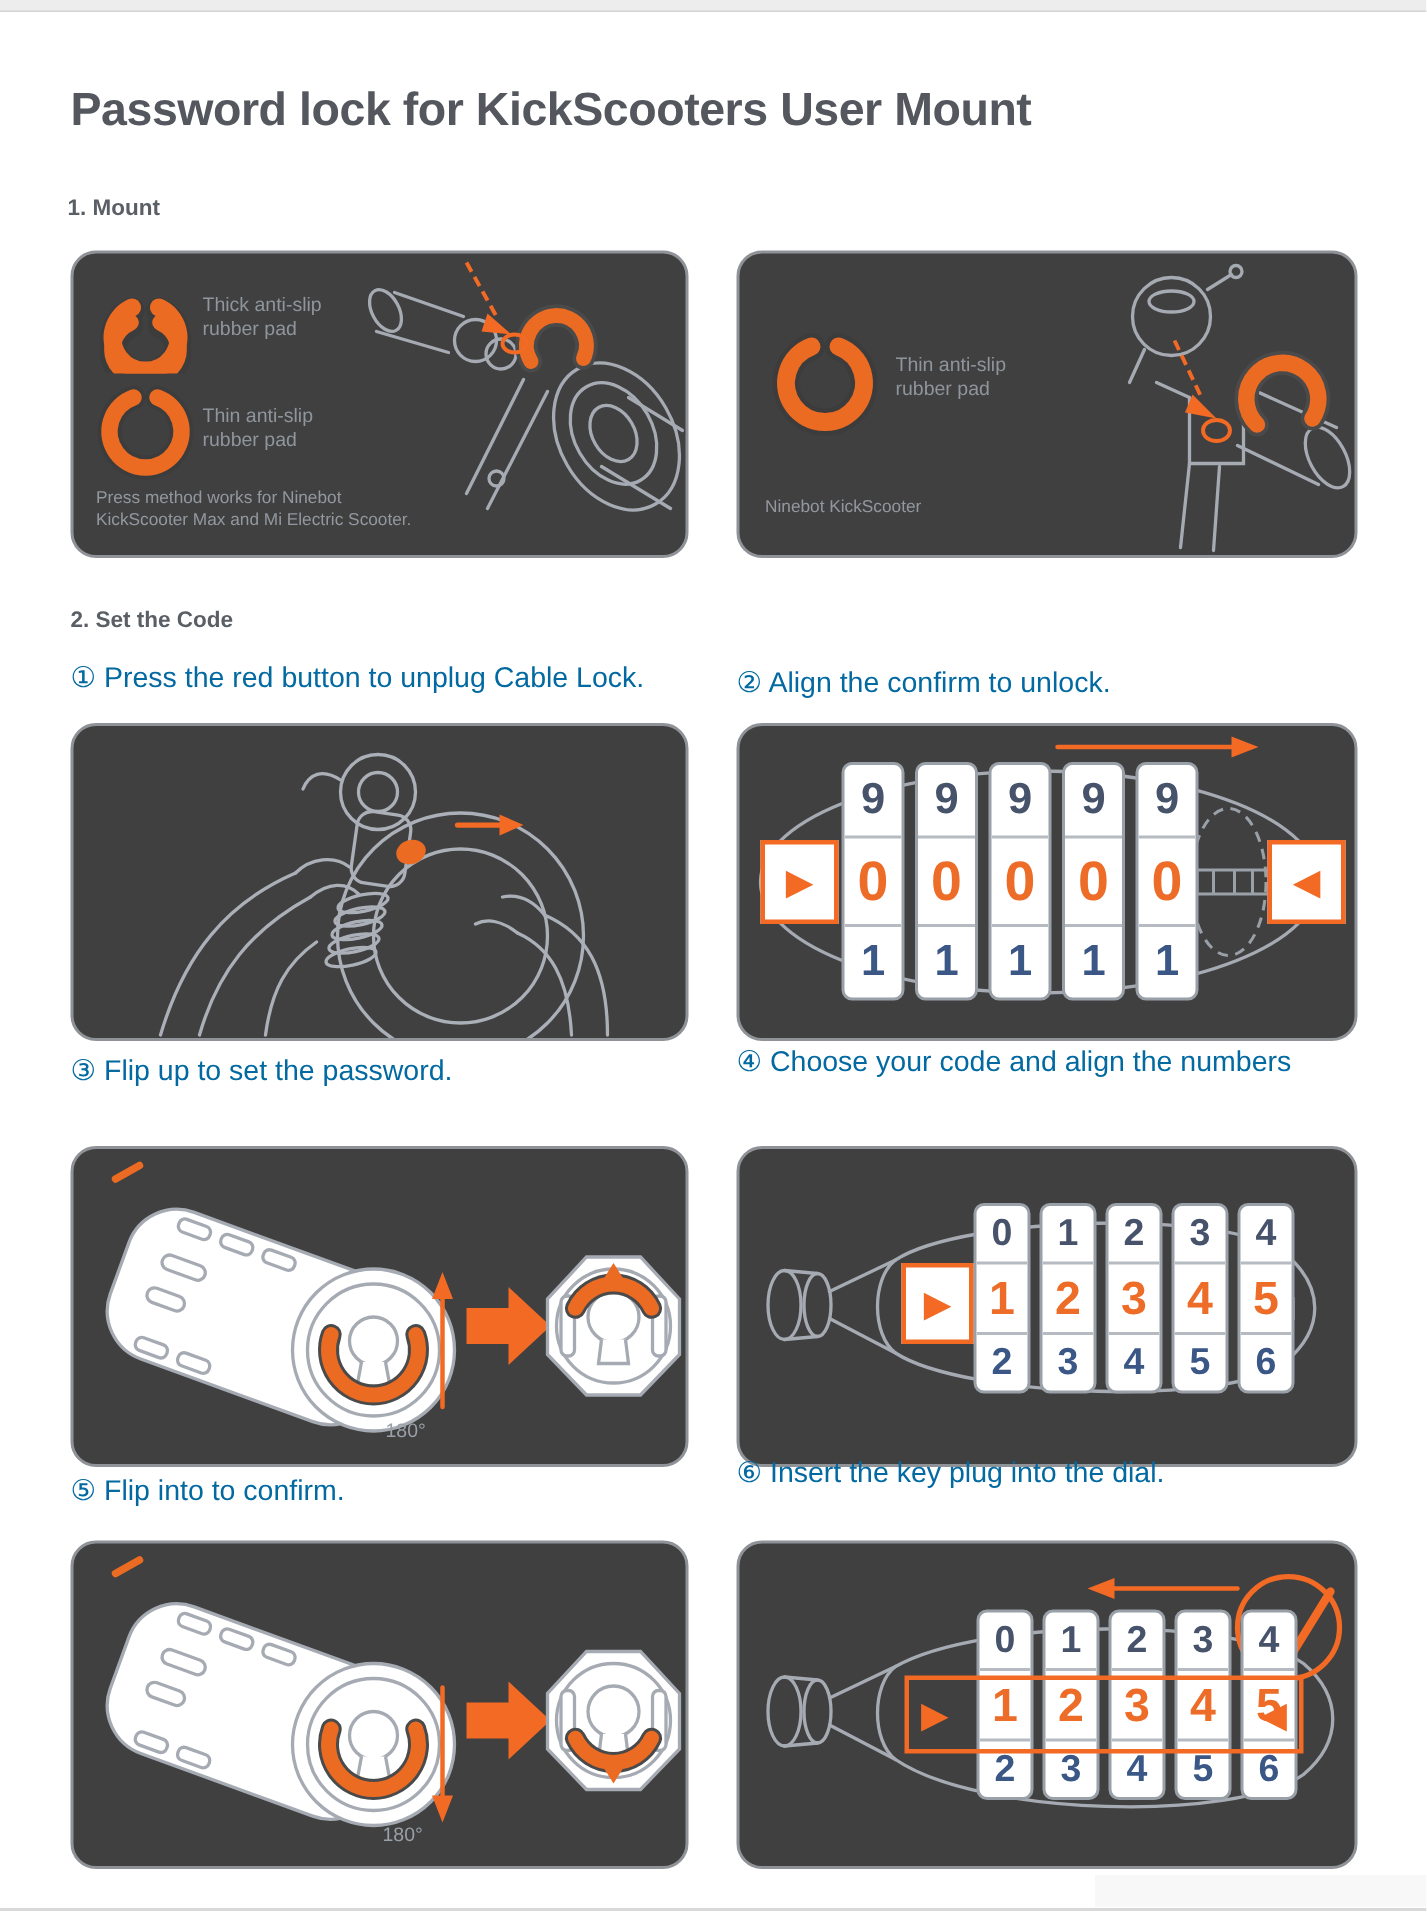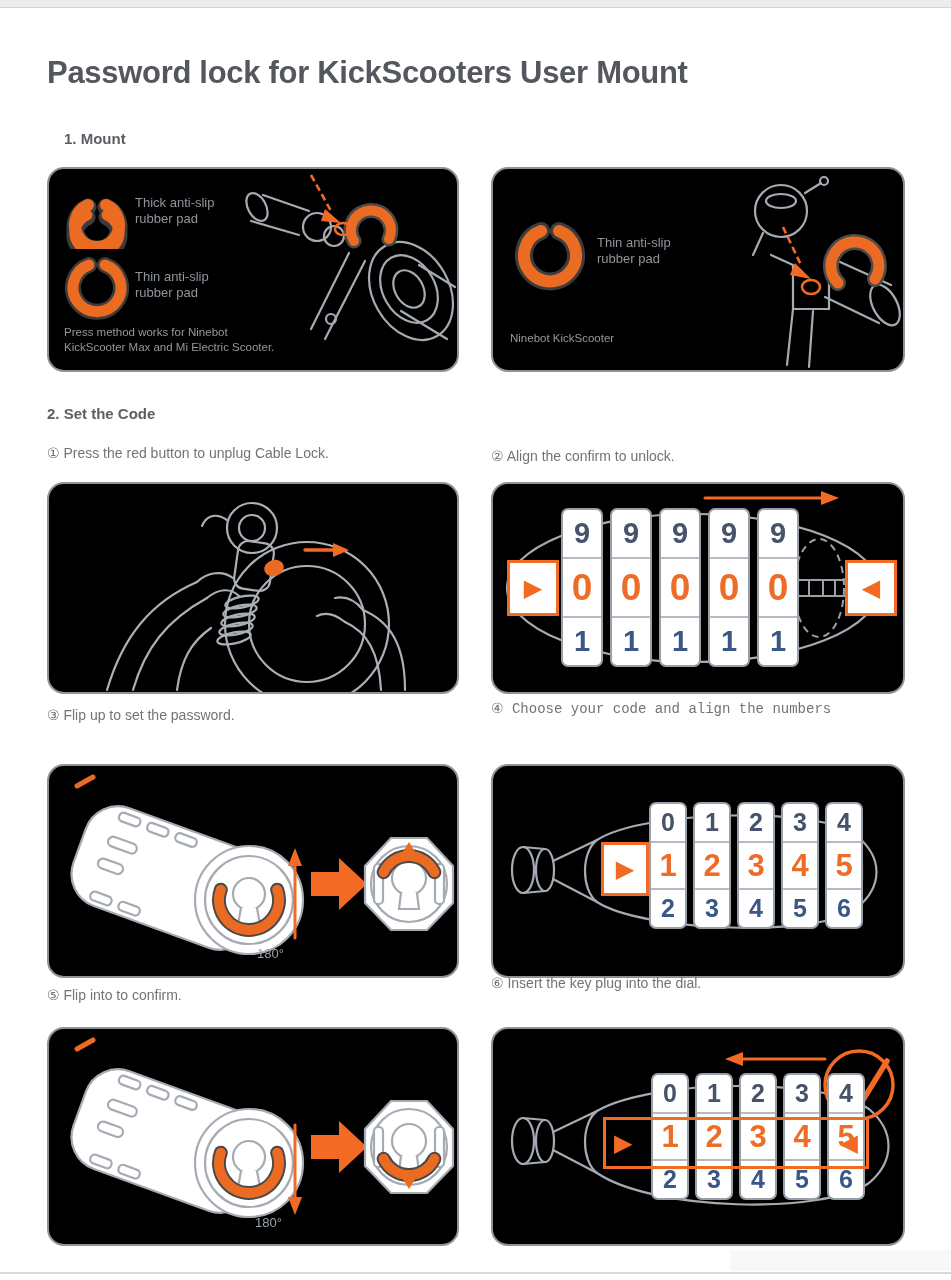--- a/index.html
+++ b/index.html
@@ -9,27 +9,27 @@
   .abs{position:absolute;}
 
   
   .top-bar{left:0;top:0;width:951px;height:7px;background:#ededee;border-bottom:1px solid #d3d3d5;}
   .bottom-rule{left:0;top:1272px;width:951px;height:2px;background:#d9d9d9;}
   .bottom-shade{left:730px;top:1250px;width:221px;height:21px;background:#f8f8f8;}
 
   .page-title{left:47px;top:34px;font-size:31px;font-weight:600;color:#54575d;letter-spacing:-0.3px;}
 
   .section-heading{font-size:15px;font-weight:700;color:#5a5f66;}
-  .h-mount{left:64px;top:130px;text-align:right;}
+  .h-mount{left:45px;top:130px;text-align:right;}
   .h-code{left:47px;top:405px;}
 
-  .step-label{font-size:14px;color:#737373;line-height:18px;}
+  .step-label{font-size:19px;color:#0369a1;line-height:18px;}
   .step-label .indent{padding-left:15px;}
 
-  .panel{border:2px solid #8f9297;border-radius:17px;background:#000000;}
+  .panel{border:2px solid #8f9297;border-radius:17px;background:#404040;}
   .p1{left:47px;top:167px;width:408px;height:201px;}
   .p2{left:491px;top:167px;width:410px;height:201px;}
   .p3{left:47px;top:482px;width:408px;height:208px;}
   .p4{left:491px;top:482px;width:410px;height:208px;}
   .p5{left:47px;top:764px;width:408px;height:210px;}
   .p6{left:491px;top:764px;width:410px;height:210px;}
   .p7{left:47px;top:1027px;width:408px;height:215px;}
   .p8{left:491px;top:1027px;width:410px;height:215px;}
   .panel svg{position:absolute;left:0;top:0;}
 
@@ -241,21 +241,21 @@
   </div>
   <div class="marker-box" style="left:14px;top:76px;width:46px;height:50px;">
     <span class="pointer">▶</span>
   </div>
   <div class="marker-box" style="left:352px;top:76px;width:46px;height:50px;">
     <span class="pointer">◀</span>
   </div>
 </div>
 
 <div class="abs step-label" style="left:47px;top:706px;">③ Flip up to set the password.</div>
-<div class="abs step-label" style="left:491px;top:700px;font-family:Liberation Mono, monospace;">
+<div class="abs step-label" style="left:491px;top:700px;">
   <div>④ Choose your code and align the numbers</div>
 </div>
 
 <div class="abs panel p5">
   <svg width="408" height="210" viewBox="0 0 408 210">
     <g stroke="#a6abb3" stroke-width="2.2" fill="#ffffff" transform="rotate(20 120 112)">
       <rect x="25" y="60" width="190" height="104" rx="34"></rect>
       <rect x="52" y="66" width="22" height="9" rx="4" fill="none"></rect>
       <rect x="82" y="66" width="22" height="9" rx="4" fill="none"></rect>
       <rect x="112" y="66" width="22" height="9" rx="4" fill="none"></rect>

